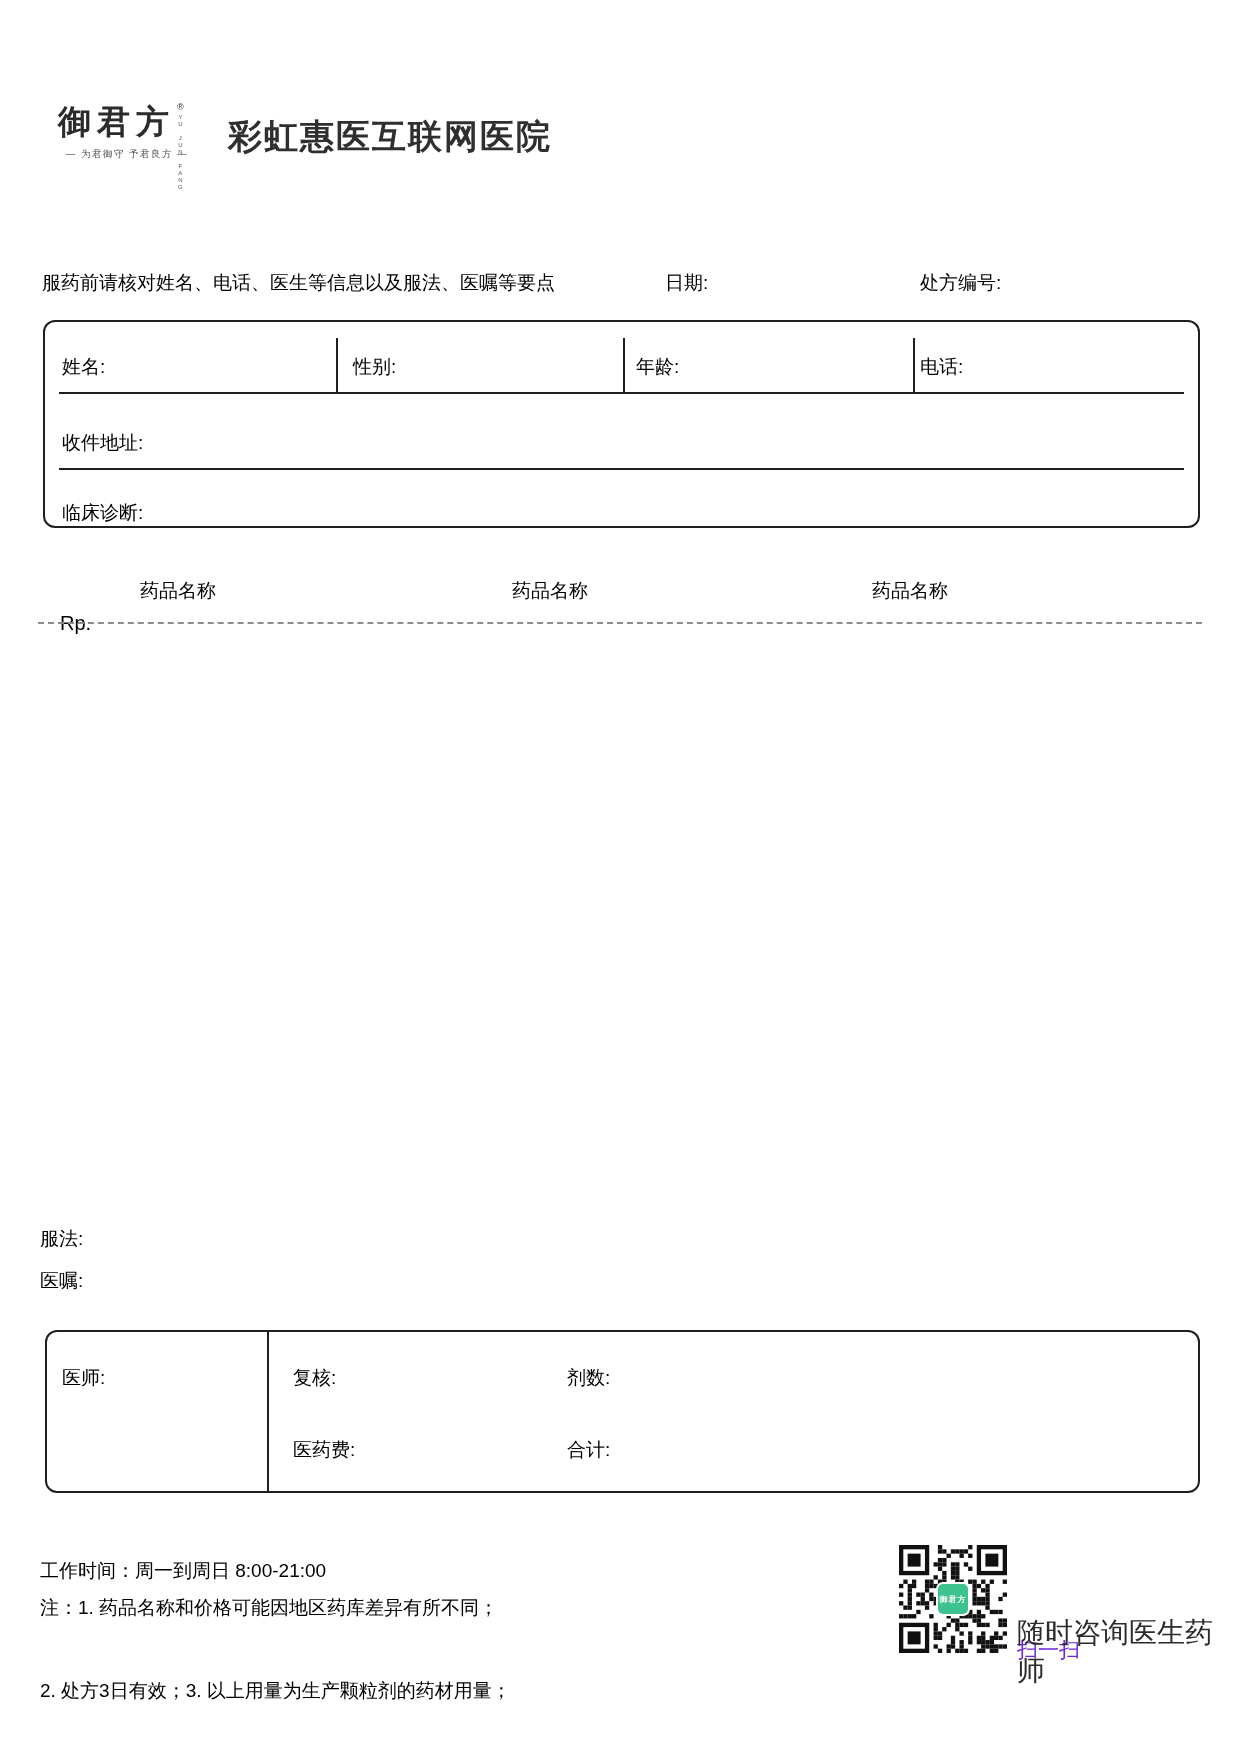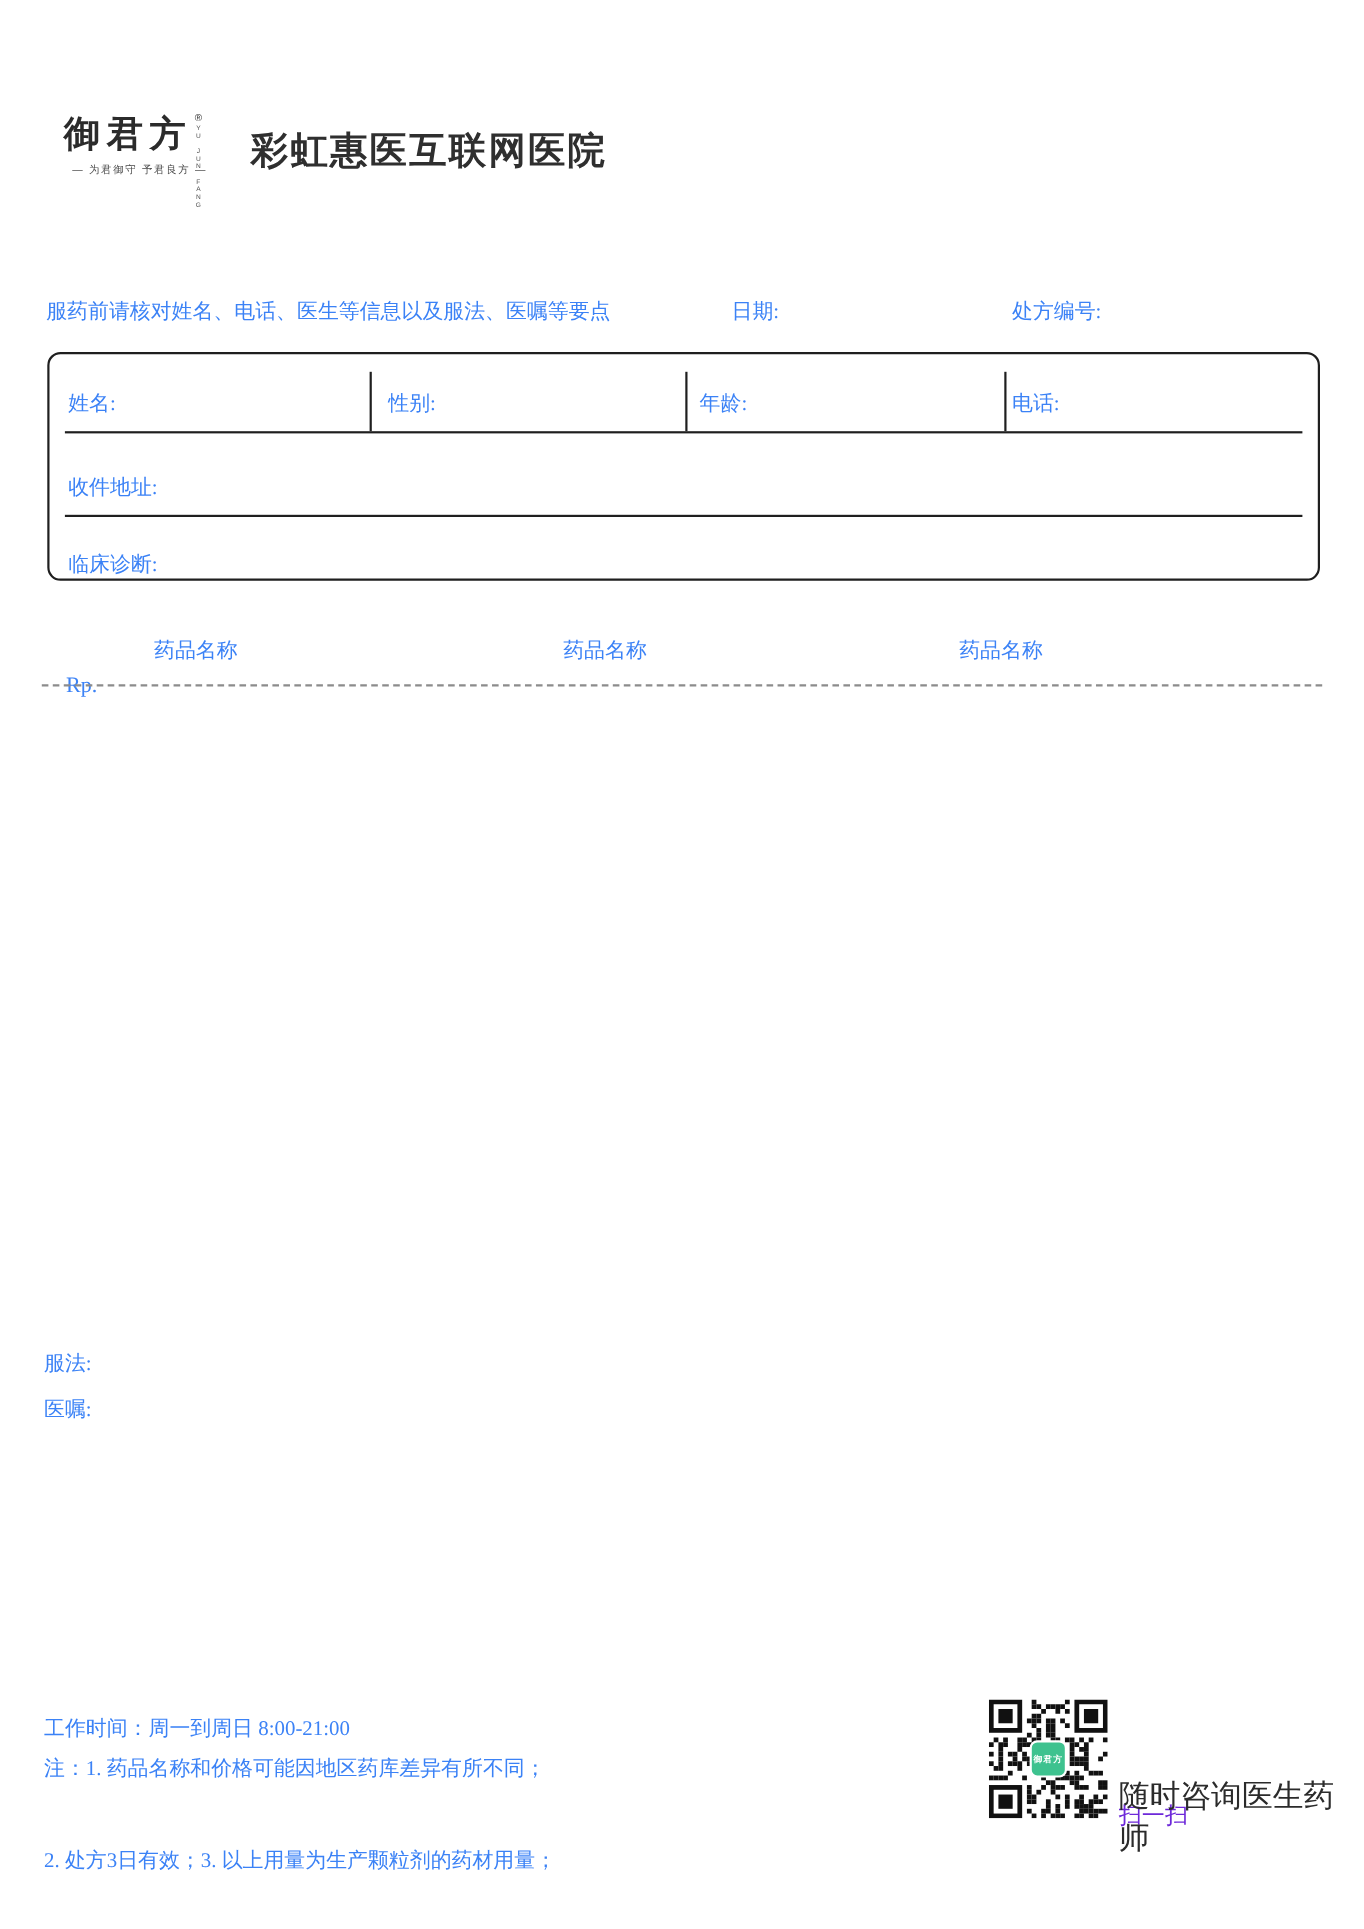--- a/index.html
+++ b/index.html
@@ -5,21 +5,21 @@
   html,body{margin:0;padding:0;background:#ffffff;}
   .page{
     position:relative;
     width:1240px;height:1754px;
     background:#ffffff;
     font-family:"Liberation Sans","DejaVu Sans",sans-serif;
     color:#2b2b2b;
     overflow:hidden;
   }
   .abs{position:absolute;}
-  .lbl{font-size:19px;color:#3b82f6;white-space:nowrap;font-family:Liberation Serif, serif;}
+  .lbl{font-size:19px;color:#000000;white-space:nowrap;}
 
   
   .logo-main{
     position:absolute;left:58px;top:103px;width:128px;
     display:flex;align-items:flex-start;
   }
   .logo-chars{
     font-family:"DejaVu Serif","Liberation Serif",serif;
     font-weight:bold;font-size:33px;line-height:38px;letter-spacing:6px;
     color:#2b2b2b;white-space:nowrap;
@@ -101,20 +101,28 @@
 
   <div class="abs lbl" style="left:60px;top:578px;font-size:20px;margin-top:34px;">Rp.</div>
   <div class="abs lbl" style="left:140px;top:578px;">药品名称</div>
   <div class="abs lbl" style="left:512px;top:578px;">药品名称</div>
   <div class="abs lbl" style="left:872px;top:578px;">药品名称</div>
   <div class="dashed-rule" style="left:38px;width:1164px;top:622px;"></div>
 
   <div class="abs lbl" style="left:40px;top:1226px;">服法:</div>
   <div class="abs lbl" style="left:40px;top:1268px;">医嘱:</div>
 
+  <div class="round-box" style="left:45px;top:1330px;width:1155px;height:163px;">
+    <div class="vrule" style="left:220px;top:0;bottom:0;"></div>
+    <div class="abs lbl" style="left:15px;top:33px;">医师:</div>
+    <div class="abs lbl" style="left:246px;top:33px;">复核:</div>
+    <div class="abs lbl" style="left:520px;top:33px;">剂数:</div>
+    <div class="abs lbl" style="left:246px;top:105px;">医药费:</div>
+    <div class="abs lbl" style="left:520px;top:105px;">合计:</div>
+  </div>
 
   <div class="abs lbl" style="left:40px;top:1558px;">工作时间：周一到周日 8:00-21:00</div>
   <div class="abs lbl" style="left:40px;top:1595px;">注：1. 药品名称和价格可能因地区药库差异有所不同；</div>
   <div class="abs lbl" style="left:40px;top:1632px;margin-top:46px;">2. 处方3日有效；3. 以上用量为生产颗粒剂的药材用量；</div>
 
   <div class="qr-wrap">
     <svg id="qr-svg" width="108" height="108" viewBox="0 0 108 108">
         <g fill="#111">
           <rect x="38.88" y="0.00" width="4.32" height="4.32"></rect>
           <rect x="69.12" y="0.00" width="4.32" height="4.32"></rect>

